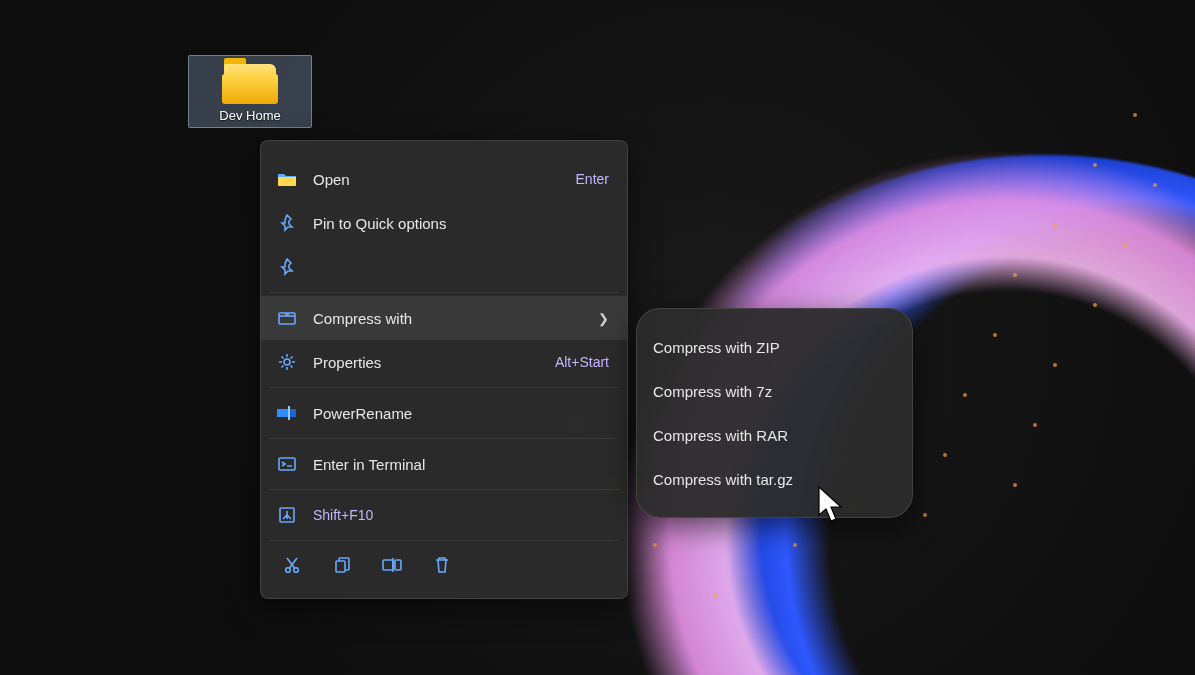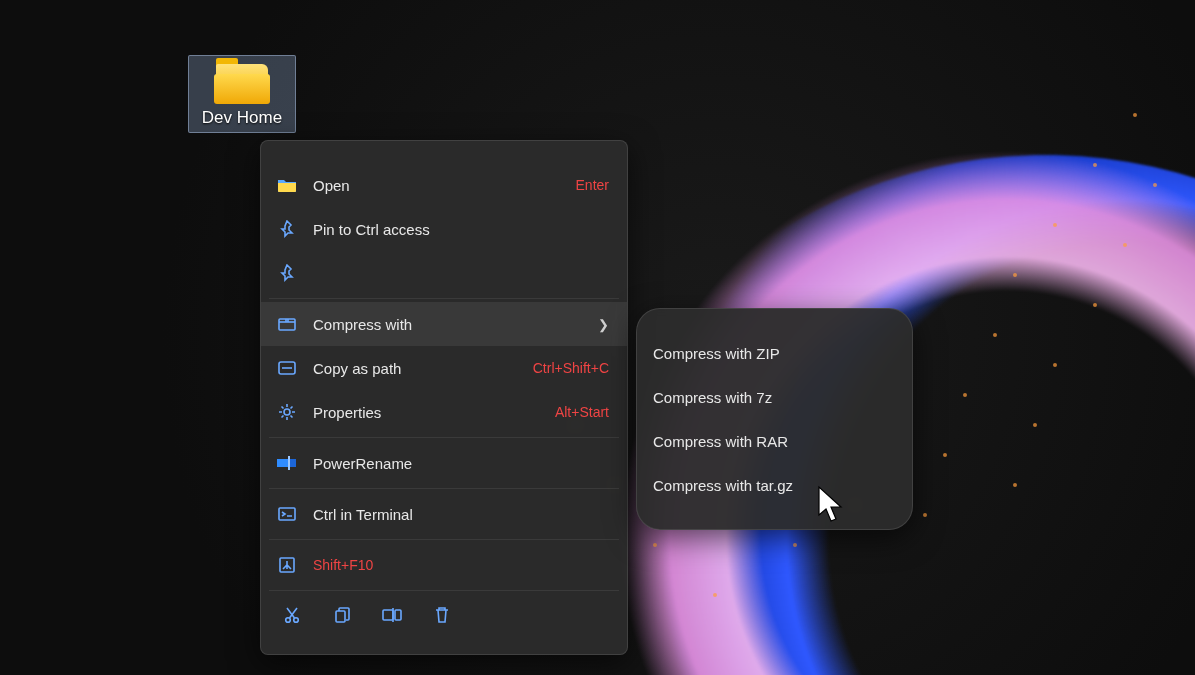--- a/index.html
+++ b/index.html
@@ -59,24 +59,24 @@
   }
   .dots circle { fill: rgba(255,156,60,0.7); }
 
   
   .desktop-icon {
     position: absolute;
     left: 188px;
     top: 55px;
     width: 90px;
     text-align: center;
-    font-size: 17px;
+    font-size: 13px;
     color: #fff;
     background: rgba(120,140,170,0.4);
-    padding: 6px 8px 4px;
+    padding: 6px 16px 4px;
     border: 1px solid rgba(150,170,200,0.6);
     border-radius: 2px;
   }
   .folder-glyph {
     width: 56px;
     height: 42px;
     margin: 0 auto 4px;
     position: relative;
   }
   .folder-glyph .back {
@@ -102,21 +102,21 @@
   }
   .folder-label { text-shadow: 0 1px 2px rgba(0,0,0,0.9); }
 
   
   .menu {
     position: absolute;
     background: rgba(44,44,44,0.96);
     border: 1px solid rgba(100,100,100,0.4);
     border-radius: 8px;
     box-shadow: 0 8px 30px rgba(0,0,0,0.6);
-    padding: 22px 0;
+    padding: 16px 0;
     color: #e8e8e8;
     font-size: 15px;
     backdrop-filter: blur(4px);
   }
   .menu.main {
     left: 260px;
     top: 140px;
     width: 366px;
   }
   .menu.sub {
@@ -140,21 +140,21 @@
   .menu-item .icon-slot {
     width: 20px;
     height: 20px;
     display: flex;
     align-items: center;
     justify-content: center;
     flex-shrink: 0;
   }
   .menu-item .label { flex: 1; }
   .menu-item .accel {
-    color: #ef4444;
+    color: #c4b5fd;
     font-size: 14px;
   }
   .menu-item .chevron {
     color: #cfcfcf;
     font-size: 13px;
   }
   .menu-sep {
     height: 1px;
     background: rgba(255,255,255,0.08);
     margin: 3px 8px;
@@ -236,21 +236,21 @@
     <span class="label">Open</span>
     <span class="accel">Enter</span>
   </div>
 
   <div class="menu-item">
     <span class="icon-slot">
       <svg class="line-icon" width="18" height="18" viewBox="0 0 18 18">
         <path d="M9 1l4 4-2 2v3l3 3-4 0-3 3-0-4-3-3 3 0v-3z"></path>
       </svg>
     </span>
-    <span class="label">Pin to Ctrl access</span>
+    <span class="label">Pin to Quick options</span>
   </div>
 
   <div class="menu-item">
     <span class="icon-slot">
       <svg class="line-icon" width="18" height="18" viewBox="0 0 18 18">
         <path d="M9 1l4 4-2 2v3l3 3-4 0-3 3-0-4-3-3 3 0v-3z"></path>
       </svg>
     </span>
   </div>
 
@@ -261,30 +261,20 @@
       <svg class="line-icon" width="18" height="16" viewBox="0 0 18 16">
         <rect x="1" y="3" width="16" height="11" rx="1"></rect>
         <path d="M1 6h16"></path>
         <path d="M8 3v3M10 3v3"></path>
       </svg>
     </span>
     <span class="label">Compress with</span>
     <span class="chevron">❯</span>
   </div>
 
-  <div class="menu-item">
-    <span class="icon-slot">
-      <svg class="line-icon" width="18" height="14" viewBox="0 0 18 14">
-        <rect x="1" y="1" width="16" height="12" rx="2"></rect>
-        <path d="M4 7h10"></path>
-      </svg>
-    </span>
-    <span class="label">Copy as path</span>
-    <span class="accel">Ctrl+Shift+C</span>
-  </div>
 
   <div class="menu-item">
     <span class="icon-slot">
       <svg class="line-icon" width="18" height="18" viewBox="0 0 18 18">
         <circle cx="9" cy="9" r="3"></circle>
         <path d="M9 1v3M9 14v3M1 9h3M14 9h3M3.5 3.5l2 2M12.5 12.5l2 2M14.5 3.5l-2 2M5.5 12.5l-2 2"></path>
       </svg>
     </span>
     <span class="label">Properties</span>
     <span class="accel">Alt+Start</span>
@@ -305,21 +295,21 @@
 
   <div class="menu-sep"></div>
 
   <div class="menu-item">
     <span class="icon-slot">
       <svg class="line-icon" width="18" height="14" viewBox="0 0 18 14">
         <rect x="1" y="1" width="16" height="12" rx="1"></rect>
         <path d="M4 5l3 2-3 2M9 9h5"></path>
       </svg>
     </span>
-    <span class="label">Ctrl in Terminal</span>
+    <span class="label">Enter in Terminal</span>
   </div>
 
   <div class="menu-sep"></div>
 
   <div class="menu-item">
     <span class="icon-slot">
       <svg class="line-icon" width="18" height="18" viewBox="0 0 18 18">
         <rect x="2" y="2" width="14" height="14" rx="1"></rect>
         <path d="M9 5v8M5 13l4-4 4 4" stroke="#6aa8ff"></path>
       </svg>

